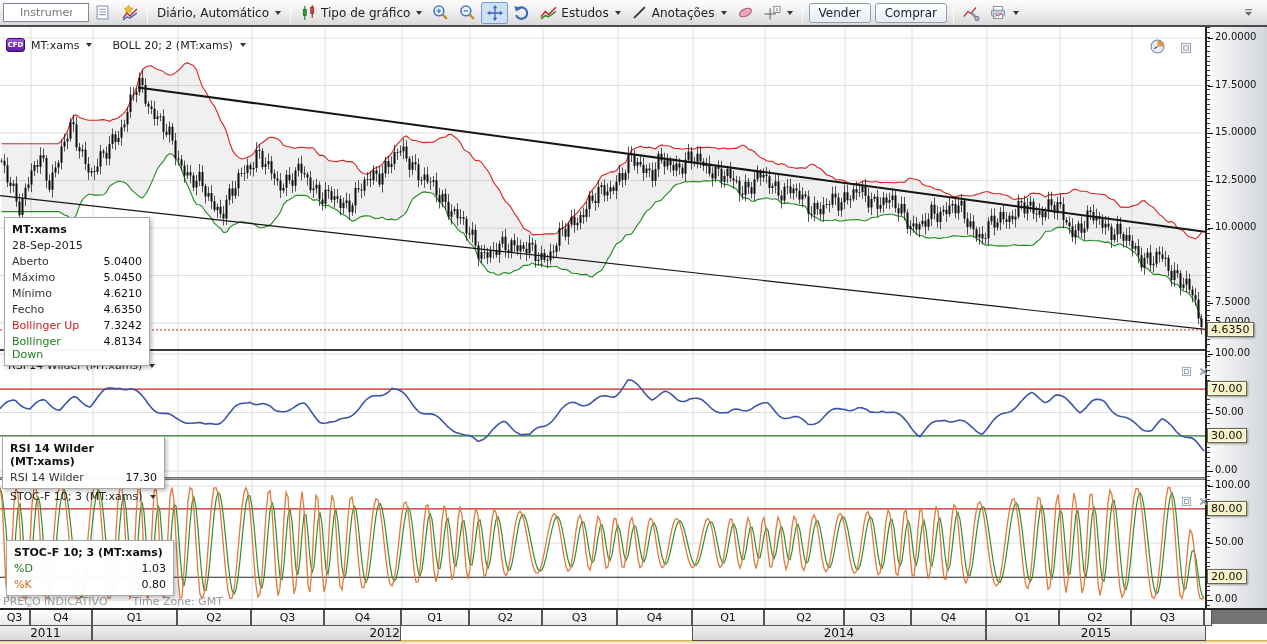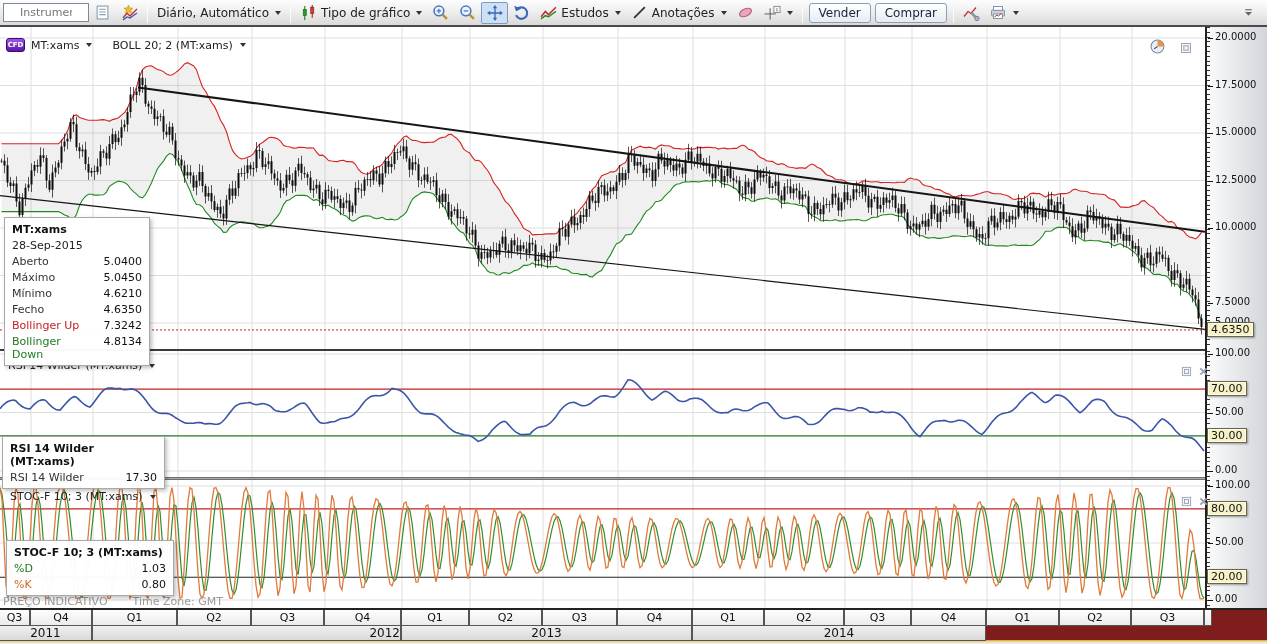--- a/index.html
+++ b/index.html
@@ -53,22 +53,22 @@
     background:repeating-linear-gradient(to bottom,#333 0,#333 1px,transparent 1px,transparent 4.8px); }
   .ax-label { position:absolute; left:8px; font-size:10px; color:#111; white-space:nowrap; }
   .ax-label::before { content:""; position:absolute; left:-7px; top:7px; width:5px; height:1px; background:#111; }
   .ax-badge { position:absolute; left:0; font-size:11px; color:#111; background:#f7f2c6;
     border:1px solid #66664a; box-shadow:1px 1px 2px rgba(0,0,0,.35), inset 0 0 0 1px #fffdf0;
     padding:0 3px; white-space:nowrap; z-index:5; }
 
   
   #footer-note { position:absolute; top:595px; left:3px; z-index:6; font-size:11px; color:#9a9a9a;
     display:flex; gap:25px; }
-  #time-axis { position:absolute; top:608px; left:0; width:1267px; height:32px; border-top:2px solid #222;
-    background:#7f1d1d; z-index:5; }
+  #time-axis { position:absolute; top:608px; left:0; width:1267px; height:16px; border-top:2px solid #222;
+    background:#737373; z-index:5; }
   .q-cell { position:absolute; top:0; height:16px; background:linear-gradient(#fefefe,#ebebeb);
     border-right:1px solid #555; border-bottom:1px solid #555; border-left:1px solid #555; margin-left:-1px;
     font-size:11px; line-height:15px; text-align:center; color:#111; }
   .y-cell { position:absolute; top:16px; height:15px; background:linear-gradient(#f0f0f0,#d9d9d9);
     border-right:1px solid #555; border-bottom:1px solid #555; border-left:1px solid #555; margin-left:-1px;
     font-size:12px; line-height:14px; text-align:center; color:#111; }
   #bottom-strip { position:absolute; top:640px; left:0; width:100%; height:4px;
     background:linear-gradient(#c9a545,#f2d488 40%,#e8eef4 80%); }
 </style>
 </head>
@@ -454,17 +454,17 @@
       <div class="q-cell" style="left: 693px; width: 72px;">Q1</div>
       <div class="q-cell" style="left: 765px; width: 80px;">Q2</div>
       <div class="q-cell" style="left: 845px; width: 67px;">Q3</div>
       <div class="q-cell" style="left: 912px; width: 75px;">Q4</div>
       <div class="q-cell" style="left: 987px; width: 73px;">Q1</div>
       <div class="q-cell" style="left: 1060px; width: 72px;">Q2</div>
       <div class="q-cell" style="left: 1132px; width: 73px;">Q3</div>
       <div class="q-cell" style="left: 1205px; width: 8px;"></div>
       <div class="y-cell" style="left: 0px; width: 93px;">2011</div>
       <div class="y-cell" style="left: 93px; width: 309px; text-align: right;">2012</div>
-      <div class="y-cell" style="left: 402px; width: 291px;">2013</div>
       <div class="y-cell" style="left: 693px; width: 294px;">2014</div>
+      <div class="y-cell" style="left: 987px; width: 220px;">2015</div>
     </div>
   <div id="bottom-strip"></div>
 </div>
 
 </body></html>

